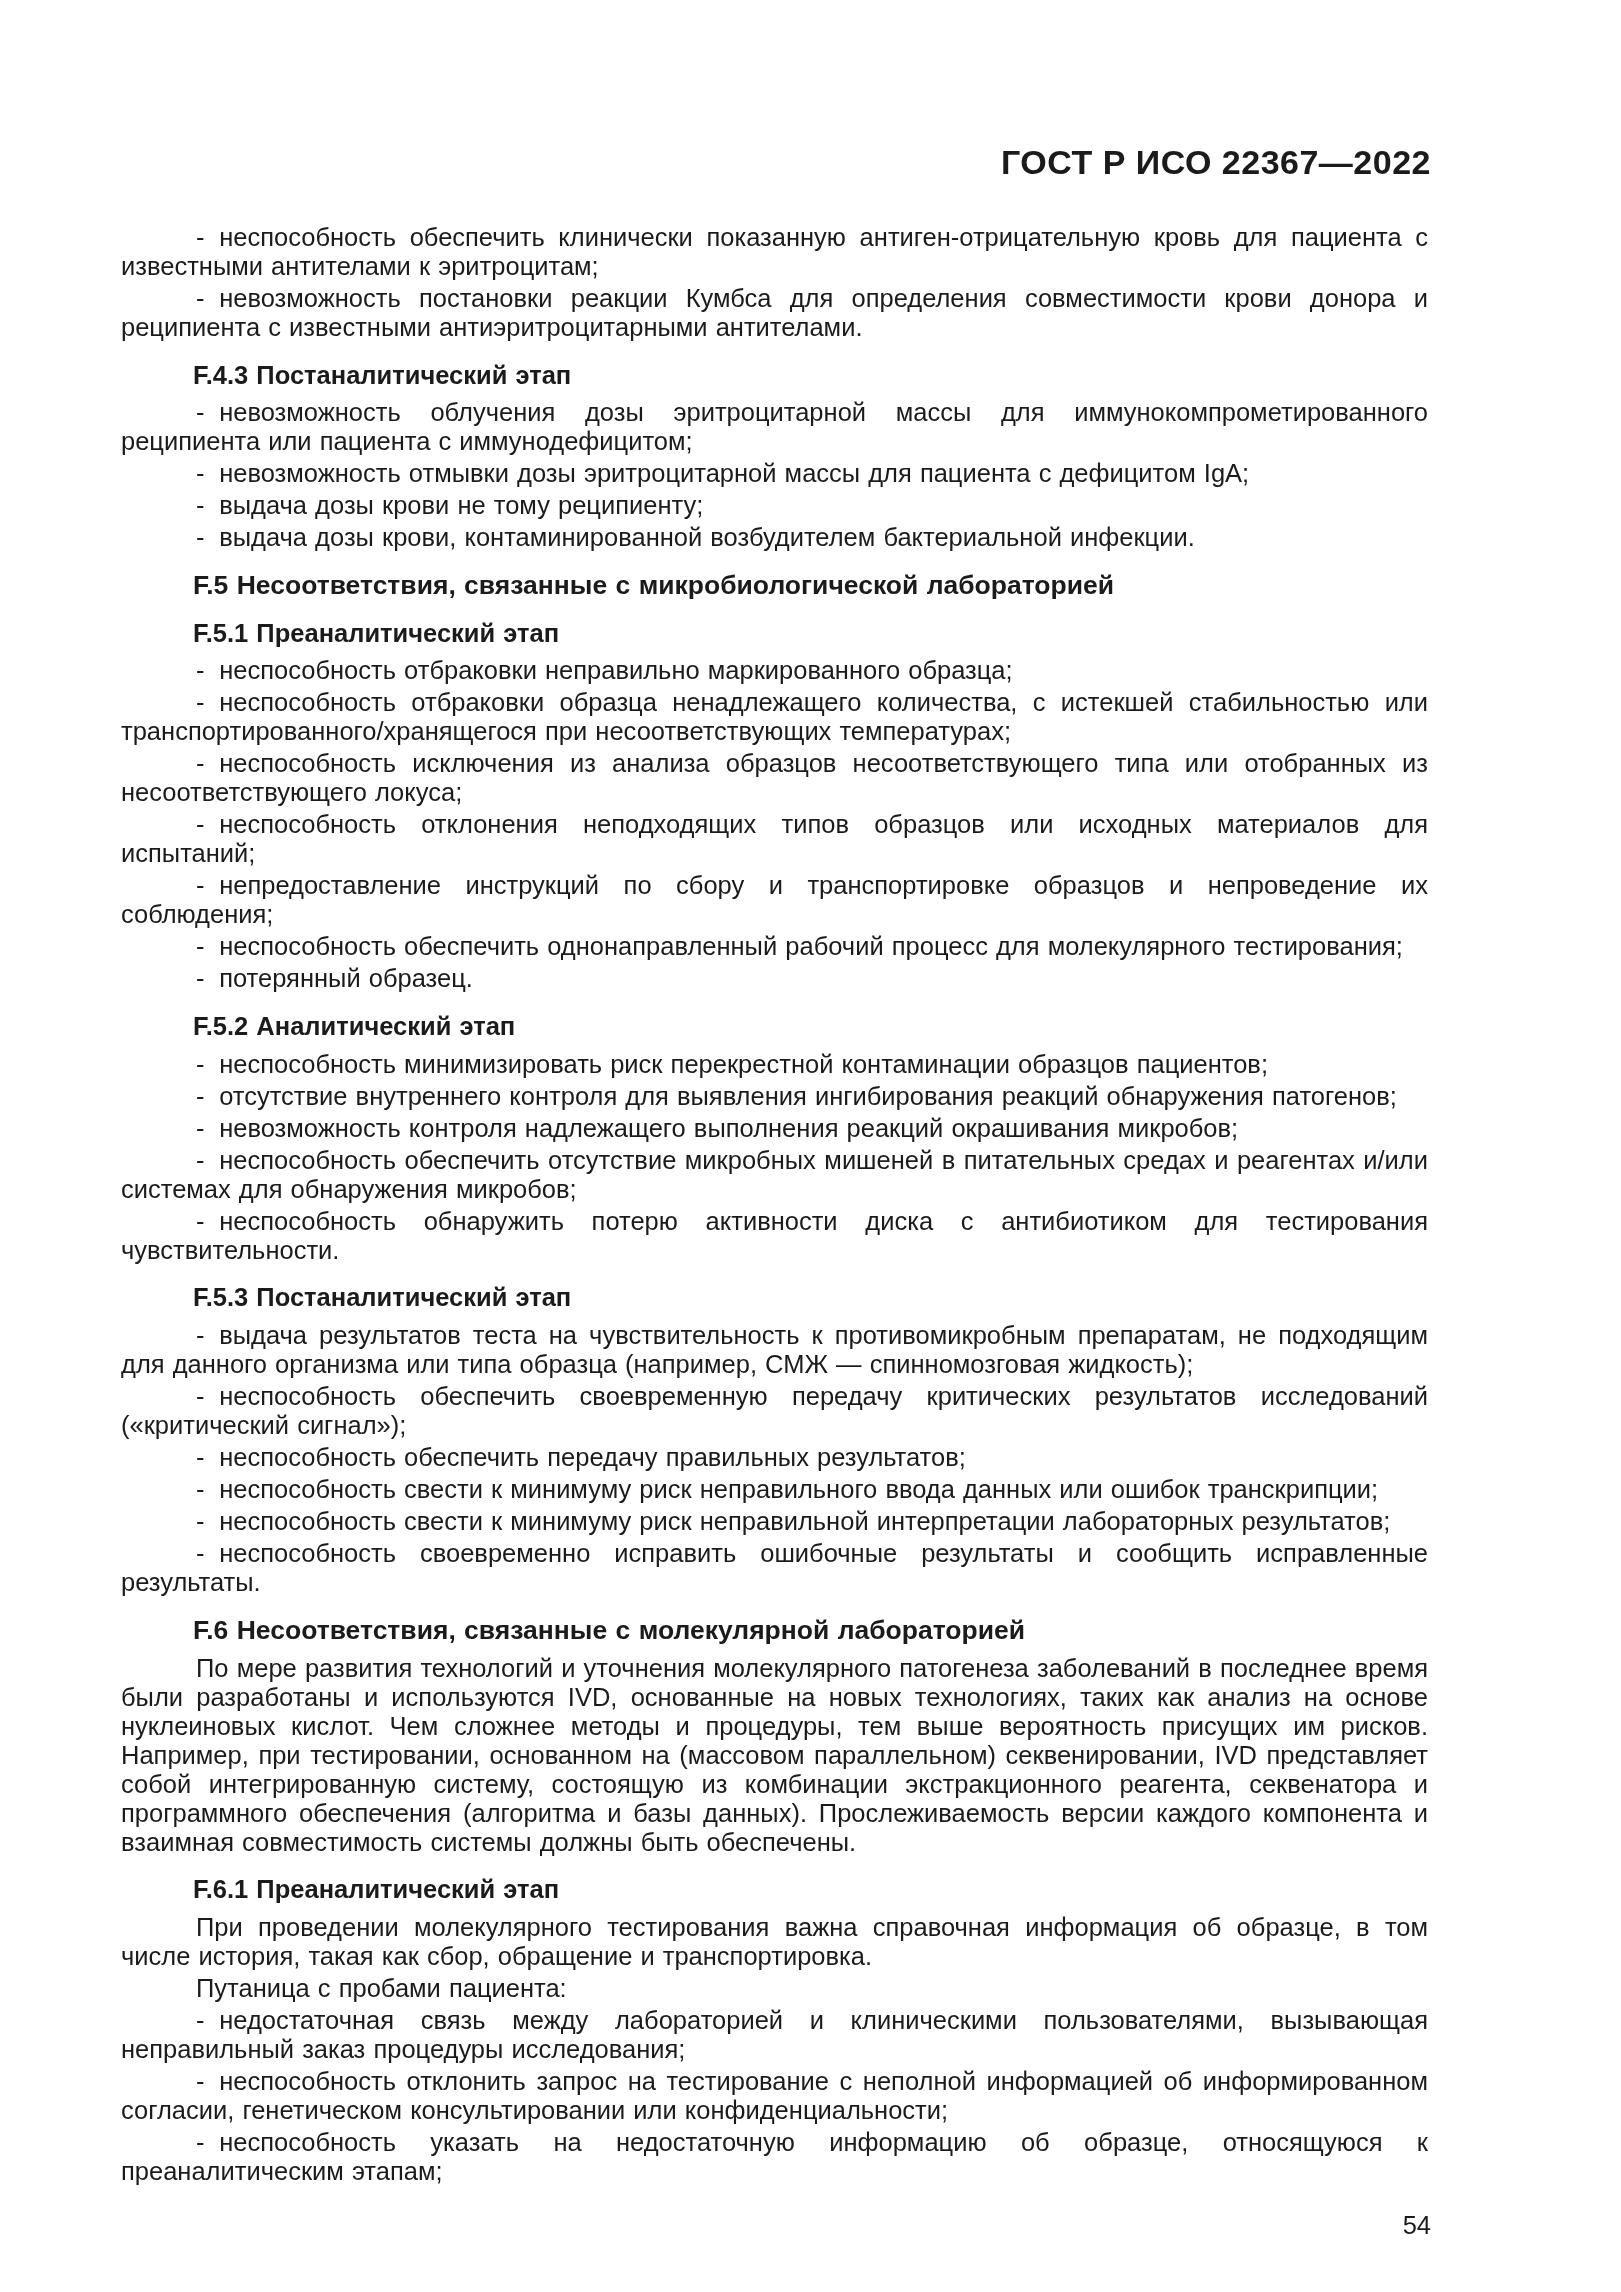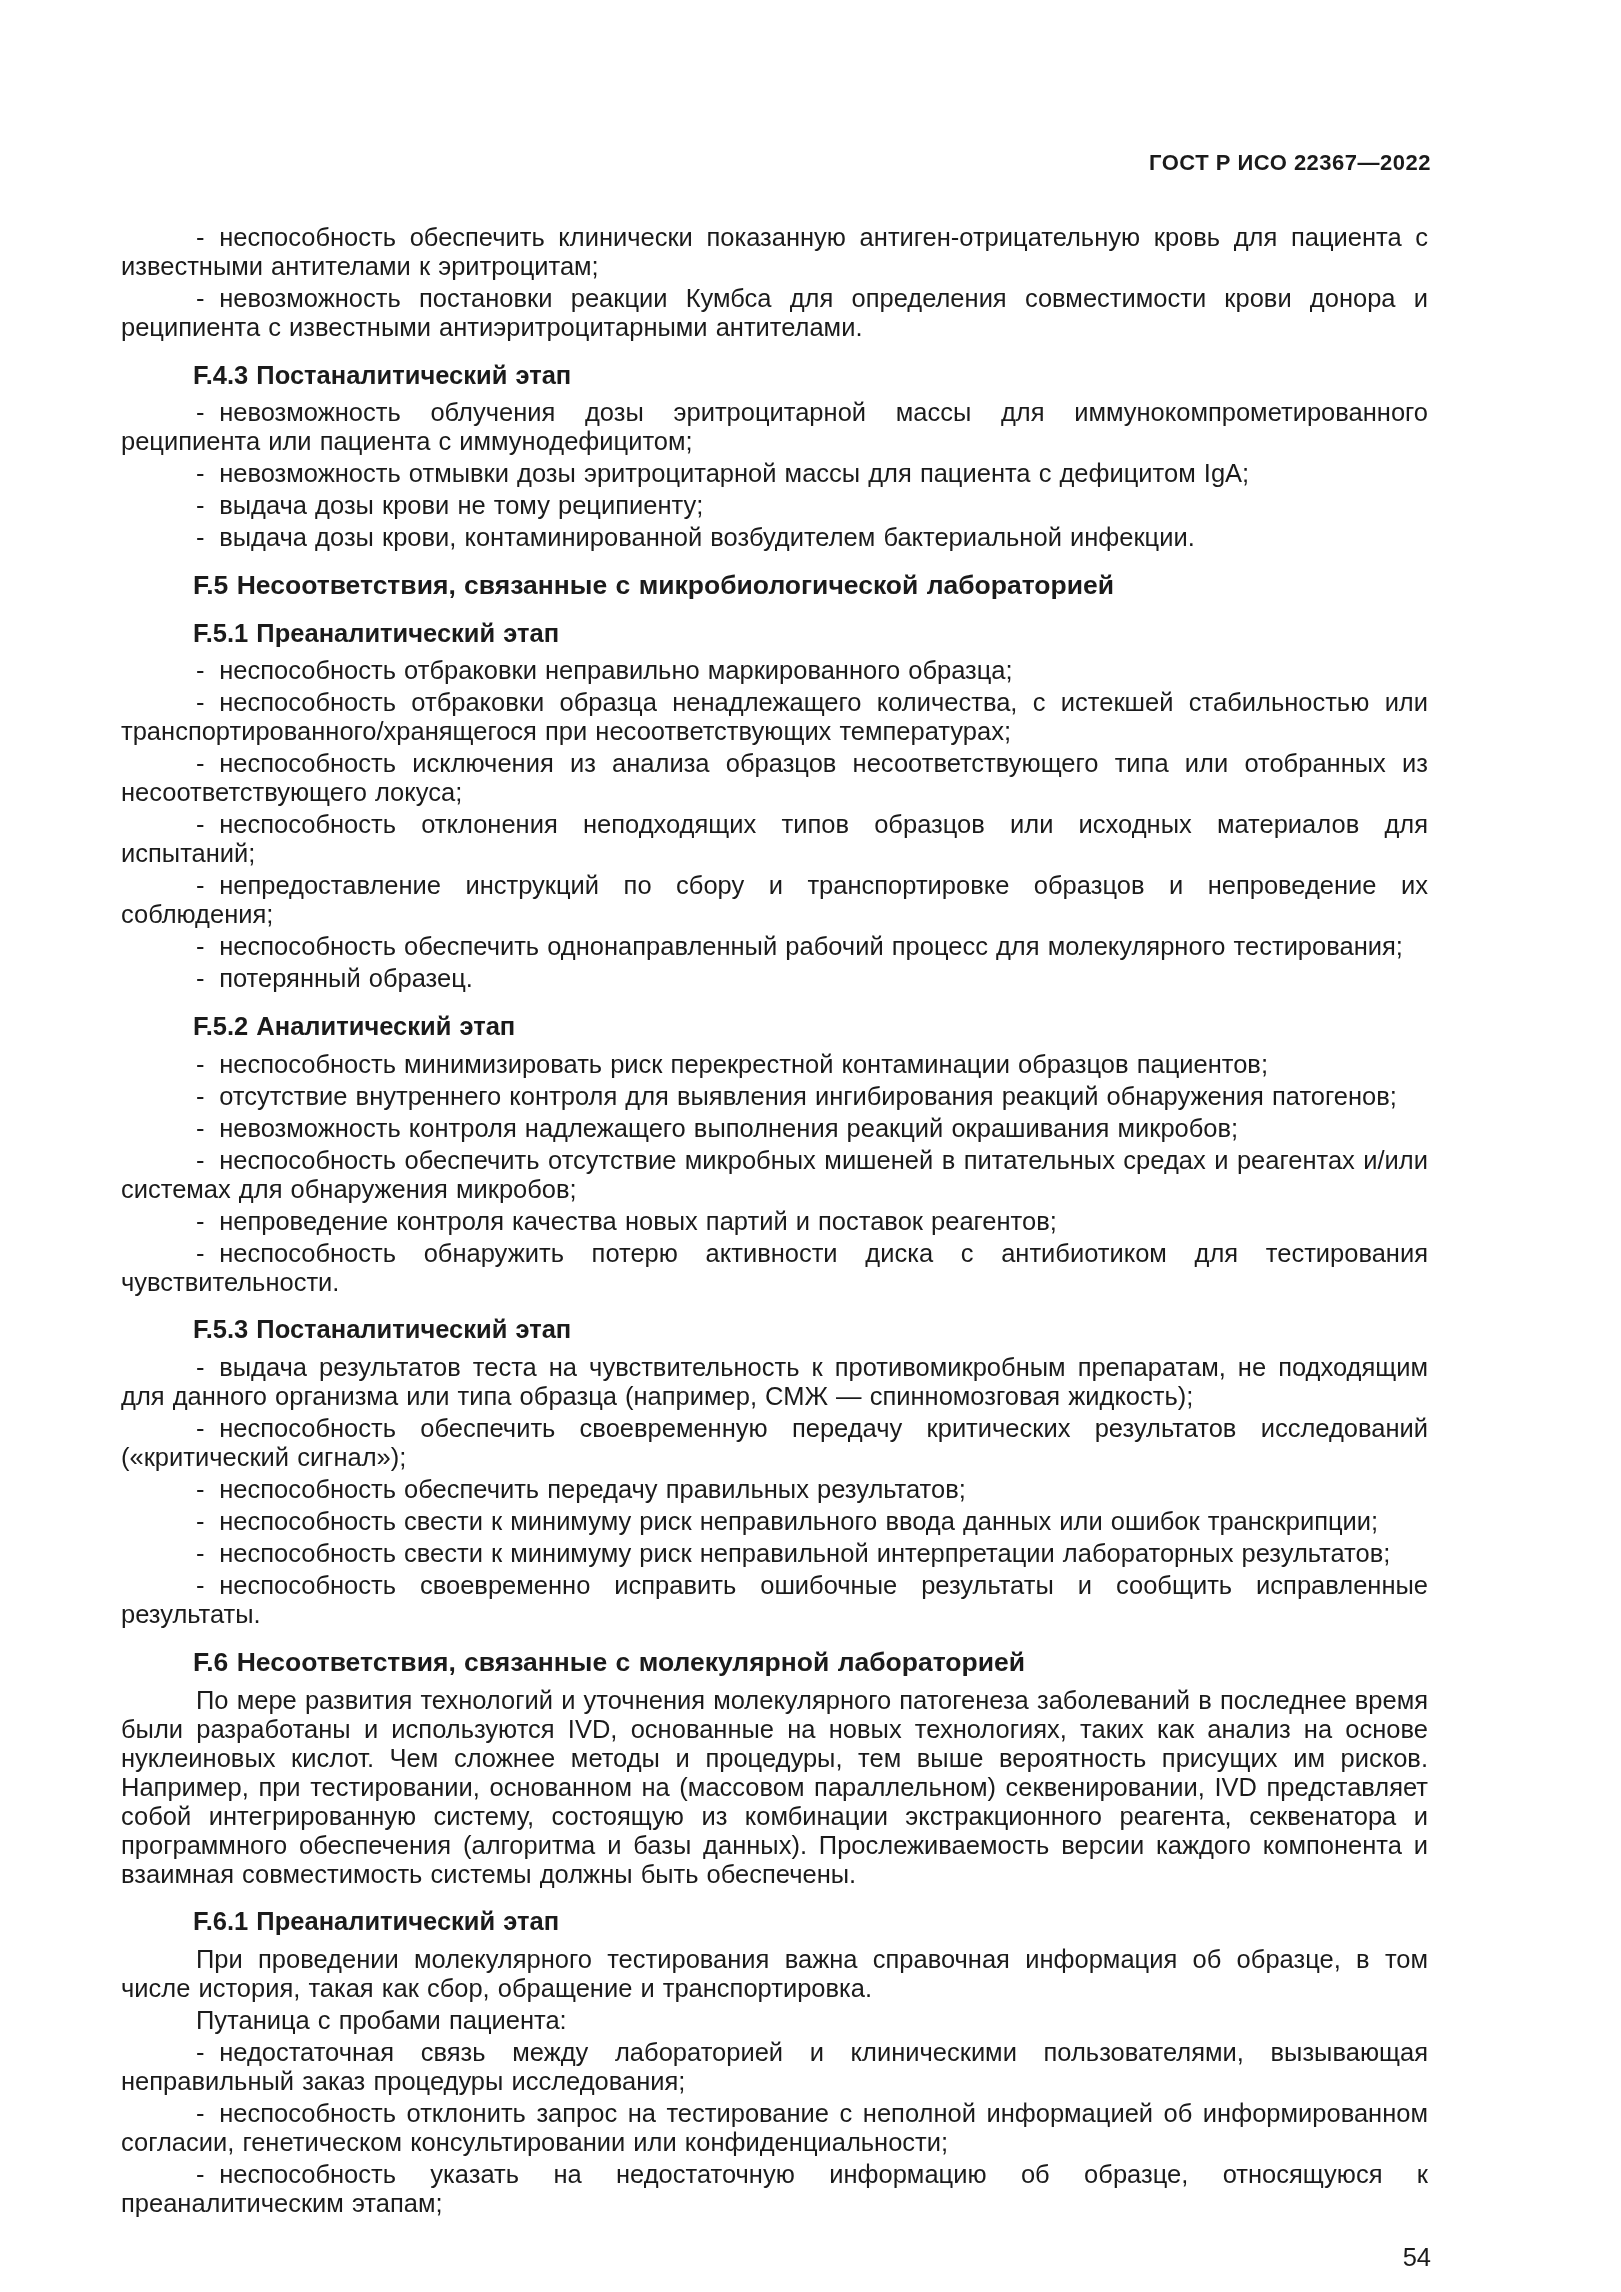--- a/index.html
+++ b/index.html
@@ -18,21 +18,21 @@
   }
   .content {
     position: absolute;
     left: 118px;
     right: 190px;
     top: 147px;
   }
   .doc-header {
     text-align: right;
     font-weight: bold;
-    font-size: 22px;
+    font-size: 34px;
     line-height: 31px;
     margin: 0 0 45px 0;
     letter-spacing: 0.5px;
   }
   .block {
     margin: 3px;
     font-size: 25.5px;
     line-height: 29px;
     text-align: justify;
     text-indent: 75px;
@@ -76,21 +76,20 @@
         <p class="block item"><span class="bullet">-</span><span>неспособность исключения из анализа образцов несоответствующего типа или отобранных из несоответствующего локуса;</span></p>
         <p class="block item"><span class="bullet">-</span><span>неспособность отклонения неподходящих типов образцов или исходных материалов для испытаний;</span></p>
         <p class="block item"><span class="bullet">-</span><span>непредоставление инструкций по сбору и транспортировке образцов и непроведение их соблюдения;</span></p>
         <p class="block item"><span class="bullet">-</span><span>неспособность обеспечить однонаправленный рабочий процесс для молекулярного тестирования;</span></p>
         <p class="block item"><span class="bullet">-</span><span>потерянный образец.</span></p>
         <p class="block h3">F.5.2 Аналитический этап</p>
         <p class="block item"><span class="bullet">-</span><span>неспособность минимизировать риск перекрестной контаминации образцов пациентов;</span></p>
         <p class="block item"><span class="bullet">-</span><span>отсутствие внутреннего контроля для выявления ингибирования реакций обнаружения патогенов;</span></p>
         <p class="block item"><span class="bullet">-</span><span>невозможность контроля надлежащего выполнения реакций окрашивания микробов;</span></p>
         <p class="block item"><span class="bullet">-</span><span>неспособность обеспечить отсутствие микробных мишеней в питательных средах и реагентах и/или системах для обнаружения микробов;</span></p>
-        <p class="block item"><span class="bullet">-</span><span>непроведение контроля качества новых партий и поставок реагентов;</span></p>
         <p class="block item"><span class="bullet">-</span><span>неспособность обнаружить потерю активности диска с антибиотиком для тестирования чувствительности.</span></p>
         <p class="block h3">F.5.3 Постаналитический этап</p>
         <p class="block item"><span class="bullet">-</span><span>выдача результатов теста на чувствительность к противомикробным препаратам, не подходящим для данного организма или типа образца (например, СМЖ — спинномозговая жидкость);</span></p>
         <p class="block item"><span class="bullet">-</span><span>неспособность обеспечить своевременную передачу критических результатов исследований («критический сигнал»);</span></p>
         <p class="block item"><span class="bullet">-</span><span>неспособность обеспечить передачу правильных результатов;</span></p>
         <p class="block item"><span class="bullet">-</span><span>неспособность свести к минимуму риск неправильного ввода данных или ошибок транскрипции;</span></p>
         <p class="block item"><span class="bullet">-</span><span>неспособность свести к минимуму риск неправильной интерпретации лабораторных результатов;</span></p>
         <p class="block item"><span class="bullet">-</span><span>неспособность своевременно исправить ошибочные результаты и сообщить исправленные результаты.</span></p>
         <p class="block h2">F.6 Несоответствия, связанные с молекулярной лабораторией</p>
         <p class="block para">По мере развития технологий и уточнения молекулярного патогенеза заболеваний в последнее время были разработаны и используются IVD, основанные на новых технологиях, таких как анализ на основе нуклеиновых кислот. Чем сложнее методы и процедуры, тем выше вероятность присущих им рисков. Например, при тестировании, основанном на (массовом параллельном) секвенировании, IVD представляет собой интегрированную систему, состоящую из комбинации экстракционного реагента, секвенатора и программного обеспечения (алгоритма и базы данных). Прослеживаемость версии каждого компонента и взаимная совместимость системы должны быть обеспечены.</p>

